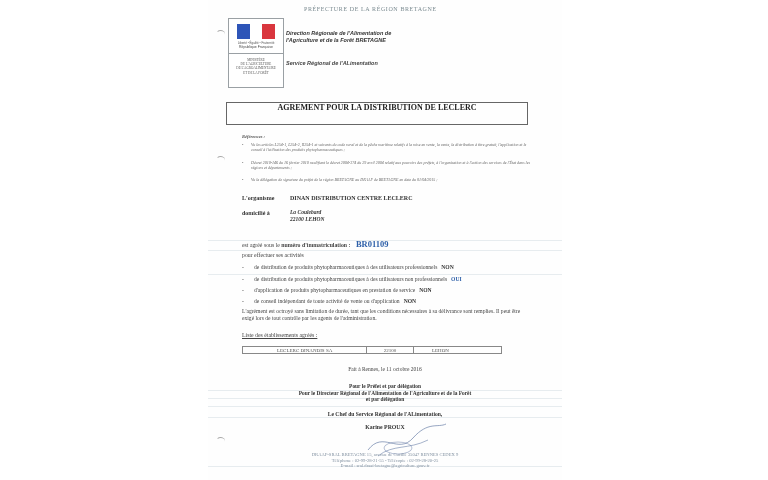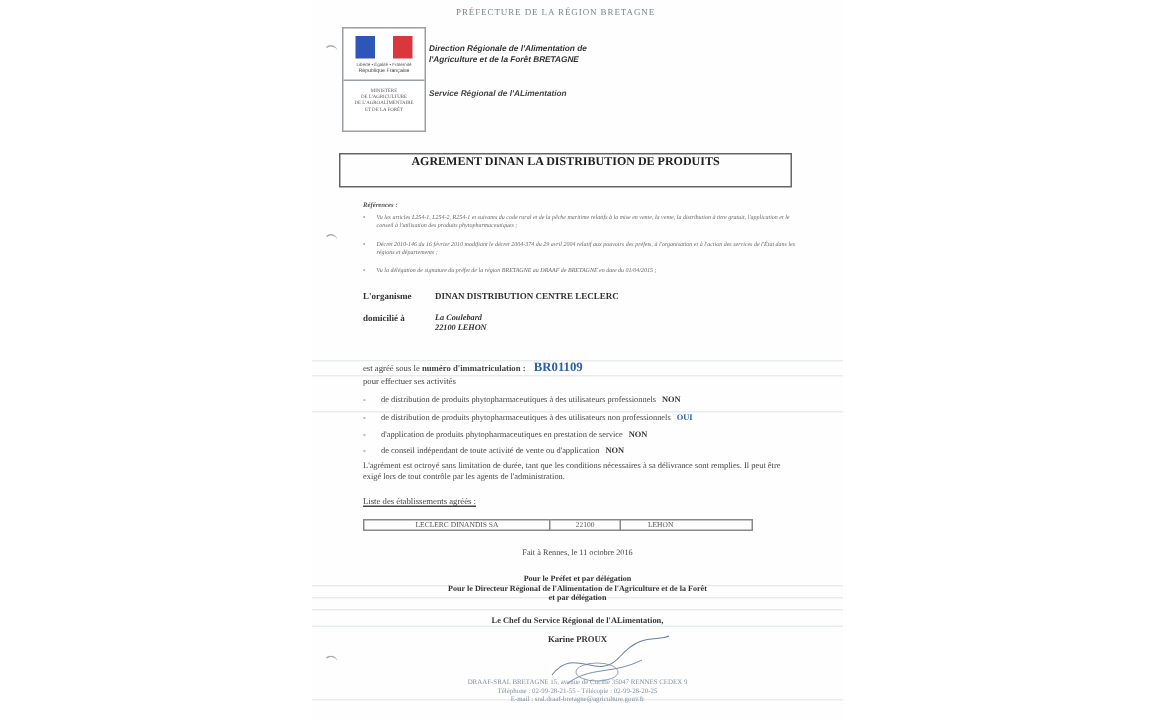--- a/index.html
+++ b/index.html
@@ -94,21 +94,21 @@
 ET DE LA FORÊT</div>
   </div>
 
   <div class="abs dir">
     <div>Direction Régionale de l'Alimentation de</div>
     <div>l'Agriculture et de la Forêt BRETAGNE</div>
   </div>
   <div class="abs service">Service Régional de l'ALimentation</div>
 
   <div class="title-box">
-    <div>AGREMENT DINAN LA DISTRIBUTION DE PRODUITS</div>
+    <div>AGREMENT POUR LA DISTRIBUTION DE LECLERC</div>
   </div>
 
   <div class="abs refs-label">Références :</div>
   <div class="ref" style="top:142px">
     <span class="bullet">•</span>
       <span class="txt">Vu les articles L254-1, L254-2, R254-1 et suivants du code rural et de la pêche maritime relatifs à la mise en vente, la vente, la distribution à titre gratuit, l'application et le conseil à l'utilisation des produits phytopharmaceutiques ;</span>
   </div>
   <div class="ref" style="top:160px">
     <span class="bullet">•</span>
       <span class="txt">Décret 2010-146 du 16 février 2010 modifiant le décret 2004-374 du 29 avril 2004 relatif aux pouvoirs des préfets, à l'organisation et à l'action des services de l'État dans les régions et départements ;</span>

